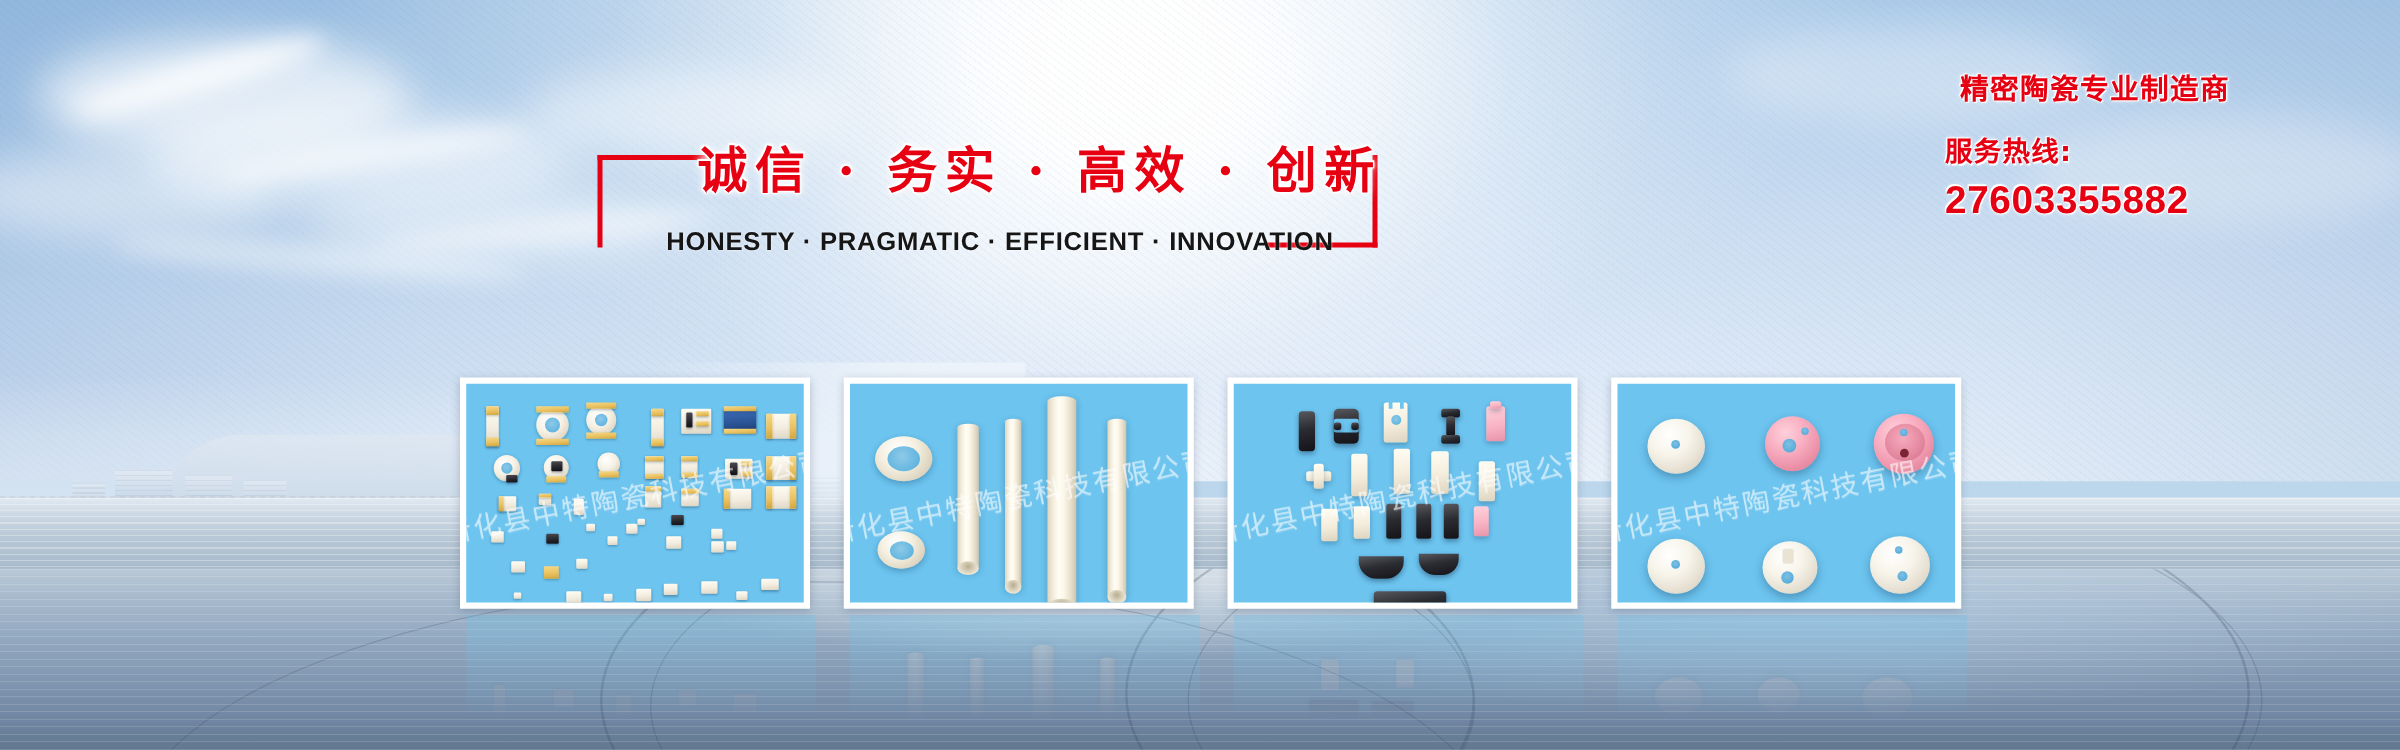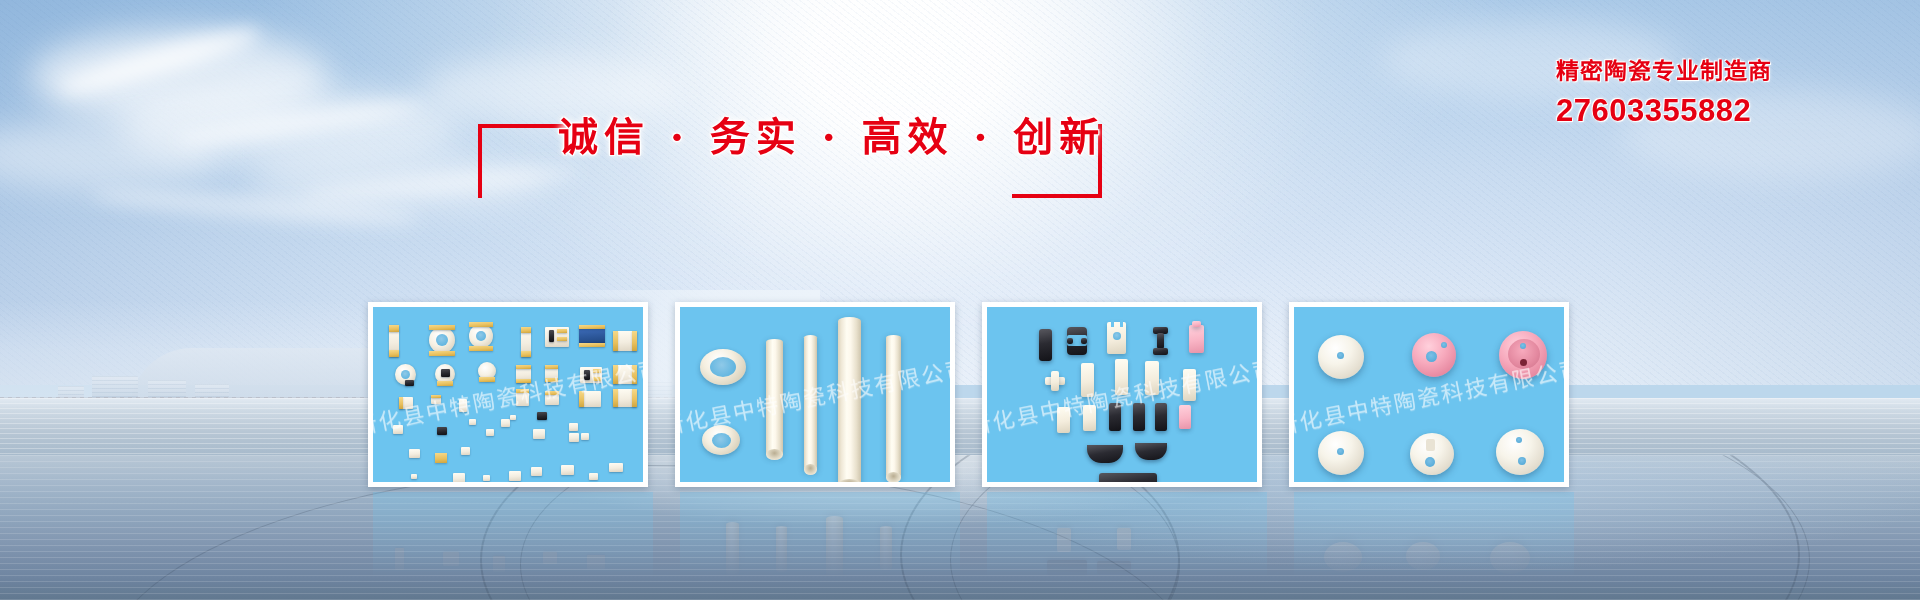--- a/index.html
+++ b/index.html
@@ -129,20 +129,21 @@
     text-shadow:0 0 2px rgba(255,255,255,.9);
   }
 
   
   .contact{position:absolute;left:1556px;top:52px;width:340px;}
   .contact-title{
     font-family:"DejaVu Sans","Liberation Sans",sans-serif;
     font-size:23px;font-weight:700;letter-spacing:1px;color:#e60012;
     text-shadow:0 0 2px #fff,0 0 4px #fff,1px 1px 0 #fff,-1px -1px 0 #fff;
     white-space:nowrap;
+    margin-left:12px;
   }
   .contact-hotline{
     margin-top:17px;
     font-family:"DejaVu Sans","Liberation Sans",sans-serif;
     font-size:22px;font-weight:700;color:#e60012;letter-spacing:1px;
     text-shadow:0 0 2px #fff,0 0 4px #fff,1px 1px 0 #fff,-1px -1px 0 #fff;
     white-space:nowrap;
   }
   .contact-phone{
     margin-top:7px;
@@ -322,24 +323,26 @@
     </div>
     <div class="ground-lines"></div>
   </div>
 
   <div class="slogan-wrap">
     <div class="bracket bracket-tl-h"></div>
     <div class="bracket bracket-tl-v"></div>
     <div class="bracket bracket-br-h"></div>
     <div class="bracket bracket-br-v"></div>
     <div class="slogan-cn">诚信 · 务实 · 高效 · 创新</div>
+    <div class="slogan-en">HONESTY · PRAGMATIC · EFFICIENT · INNOVATION</div>
   </div>
 
   <div class="contact">
     <div class="contact-title">精密陶瓷专业制造商</div>
+    <div class="contact-hotline">服务热线:</div>
     <div class="contact-phone">27603355882</div>
   </div>
 
   <div class="reflect" style="left:373px;">
     <div class="rshape chip" style="left:22px;top:8px;width:9px;height:22px;"></div>
     <div class="rshape chip" style="left:70px;top:12px;width:16px;height:14px;"></div>
     <div class="rshape chip" style="left:120px;top:6px;width:12px;height:16px;"></div>
     <div class="rshape chip" style="left:170px;top:14px;width:14px;height:12px;"></div>
     <div class="rshape chip" style="left:214px;top:9px;width:18px;height:14px;"></div>
   </div>

